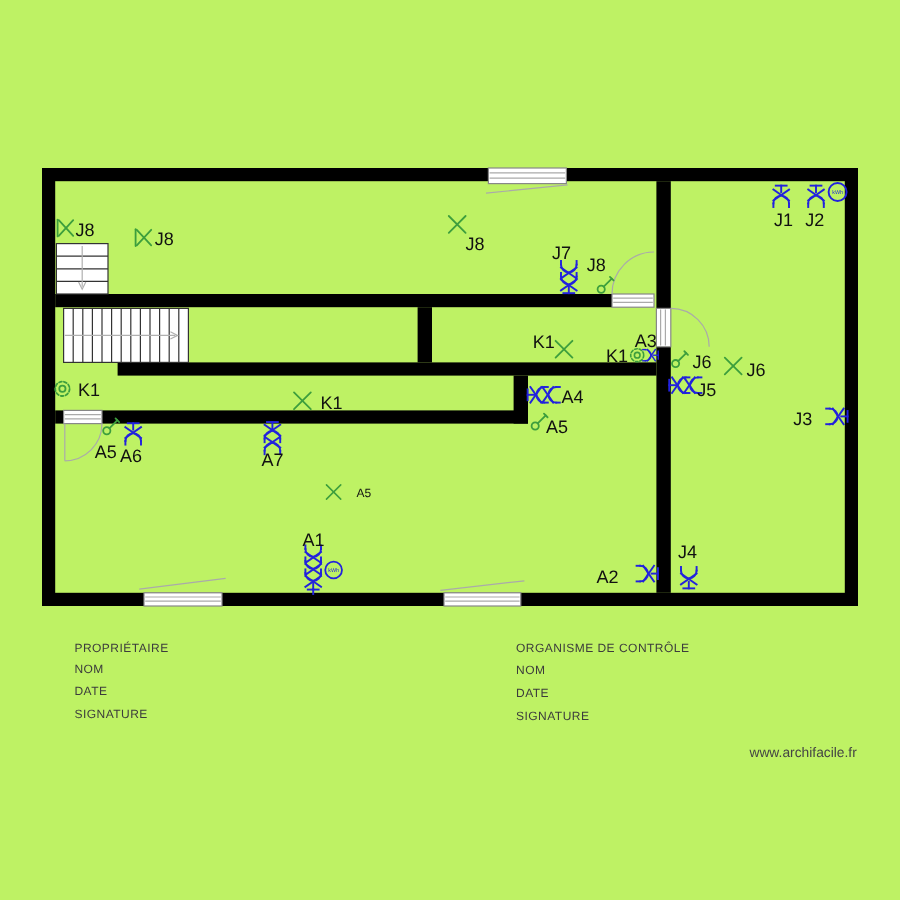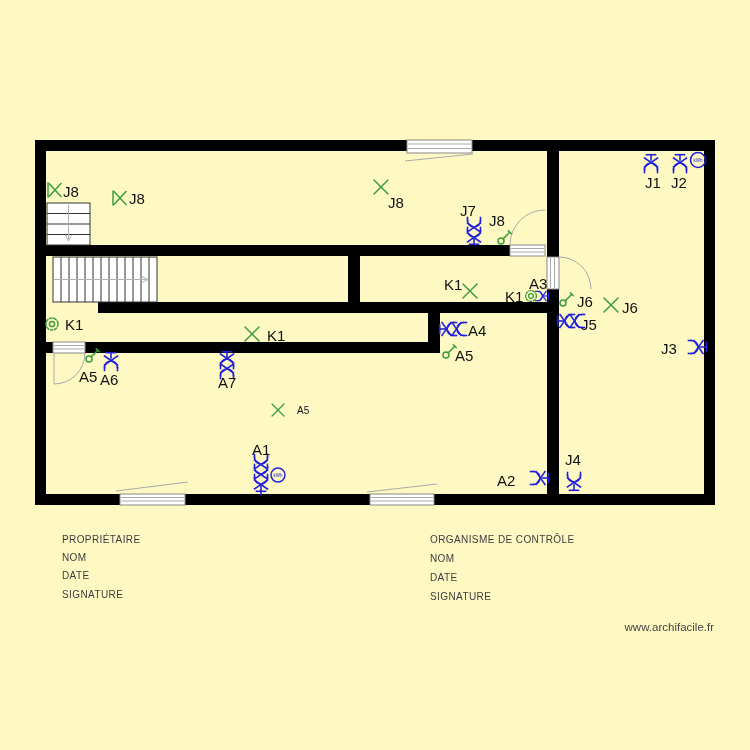--- a/index.html
+++ b/index.html
@@ -1,16 +1,16 @@
 <!DOCTYPE html>
 <html><head>
 <meta charset="utf-8">
 <style>
   html,body{margin:0;padding:0;background:#ffffff;}
-  .page{width:750px;height:750px;position:relative;background:#fef9c3;overflow:hidden;}
+  .page{width:750px;height:750px;position:relative;background:#bef264;overflow:hidden;}
   svg{display:block;}
   text{font-family:"Liberation Sans", sans-serif;}
   .lbl{fill:#111111;font-size:15px;}
   .lbl-small{fill:#111111;font-size:10px;}
   .blue{stroke:#2222dd;fill:none;stroke-width:1.6;stroke-linecap:square;}
   .green{stroke:#3d9e3d;fill:none;stroke-width:1.5;stroke-linecap:round;}
   .wall{fill:#000000;}
   .stair{stroke:#333333;stroke-width:1;fill:#ffffff;}
   .stairline{stroke:#333333;stroke-width:1;}
   .gray{stroke:#b0b0b0;stroke-width:1;fill:none;}

